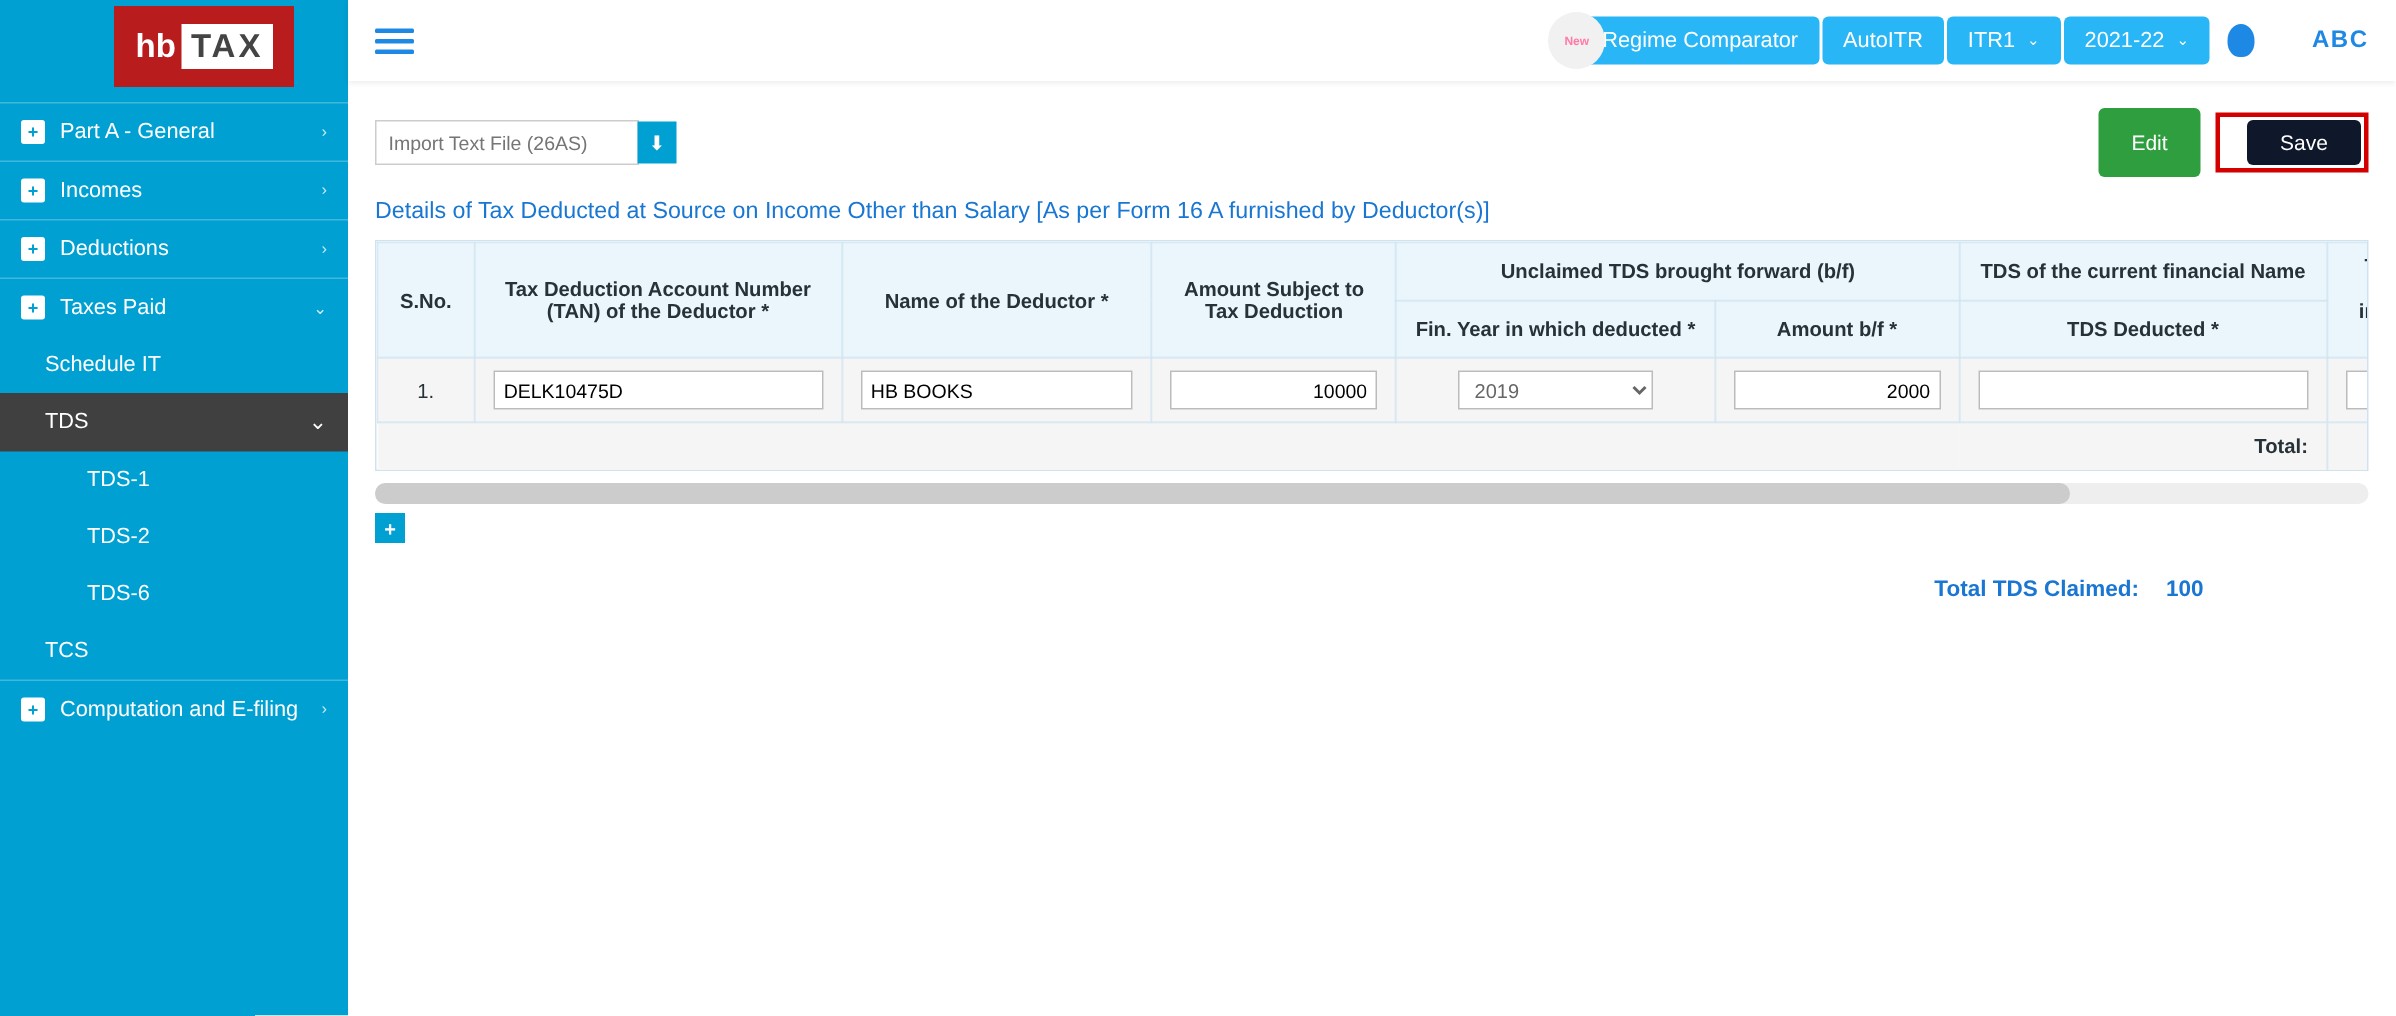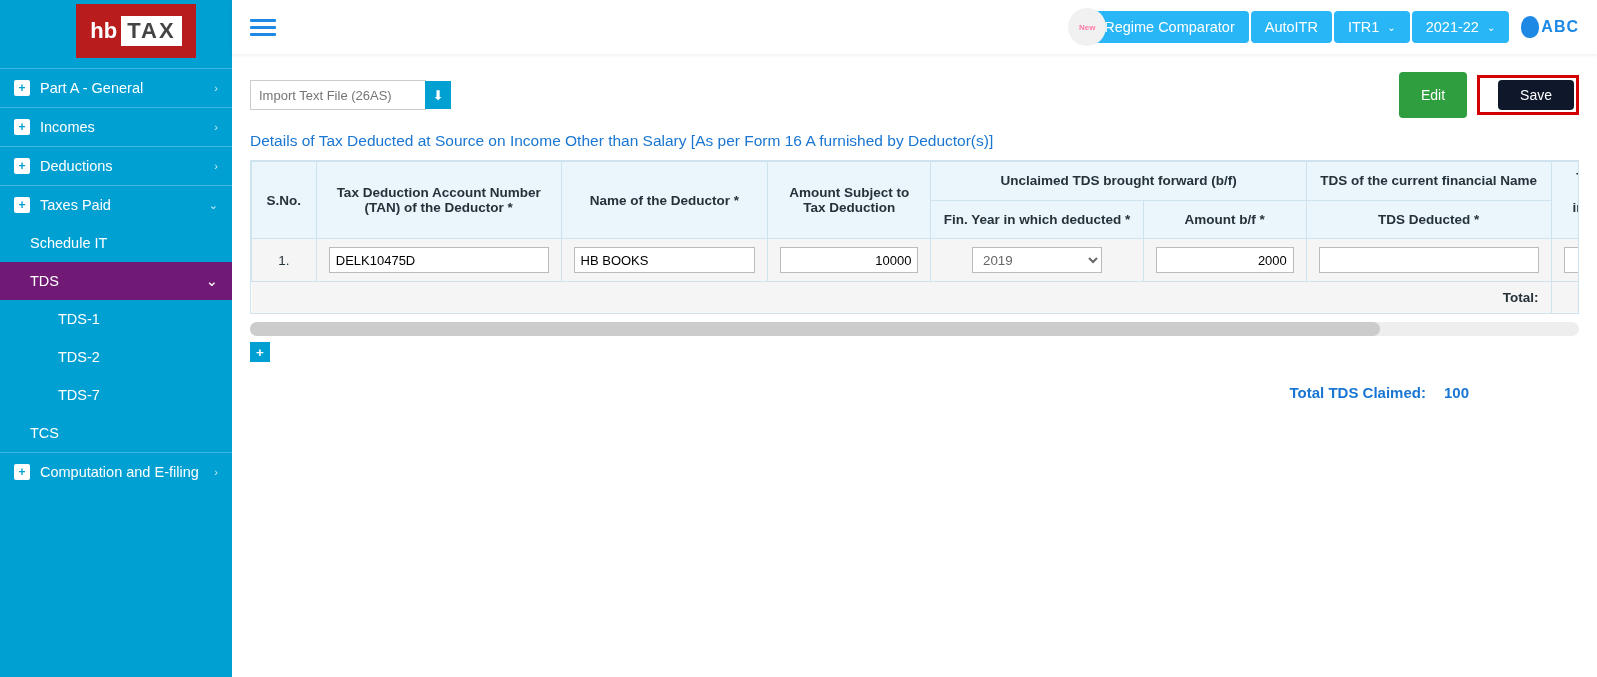--- a/index.html
+++ b/index.html
@@ -42,21 +42,21 @@
 .nav-item:first-of-type { border-top: none; }
 .nav-item .plus { width: 16px; height: 16px; background: #fff; color:#00a0d2; border-radius:2px; display:flex;align-items:center;justify-content:center;font-weight:bold;font-size:12px;margin-right:10px;}
 .nav-item .label { flex: 1; }
 .nav-item .chev { font-size: 11px; opacity: 0.8; }
 .nav-sub {
   display: flex; align-items: flex-start;
   padding: 11px 14px 11px 30px;
   font-size: 14.5px;
   cursor: pointer;
 }
-.nav-sub.active { background: #701a75; gap: 20px; }
+.nav-sub.active { background: #404040; gap: 20px; }
 .nav-sub.deep { padding-left: 58px; }
 
 
 .main { flex: 1; display: flex; flex-direction: column; min-width: 0; }
 .topbar {
   height: 54px;
   display: flex; align-items: center;
   padding: 0 18px;
   box-shadow: 0 1px 4px rgba(0,0,0,0.08);
   gap: 2px;
@@ -79,21 +79,21 @@
   position: relative;
   width: 38px; height: 38px;
   background: #f1f1f1;
   border-radius: 50%;
   display: flex; align-items: center; justify-content: center;
   color: #ff7aa8; font-size: 8px; font-weight: bold;
   margin-right: -22px;
   z-index: 2;
 }
 .avatar { width: 18px; height: 22px; background: #1e88e5; border-radius: 50% 50% 45% 45%; margin-left: 10px; }
-.username { color: #1e88e5; font-weight: 600; letter-spacing: 1px; }
+.username { color: #1e88e5; font-weight: 600; letter-spacing: 1px; margin-left: 36px; }
 
 .content { padding: 18px; min-width: 0; }
 .action-row { display: flex; align-items: center; margin-bottom: 14px; justify-content: space-between; }
 .import-field {
   width: 176px; height: 30px; border: 1px solid #ccc;
   padding: 0 8px; font-size: 13px; color: #888;
 }
 .import-btn {
   width: 26px; height: 28px; background: #00a0d2; color: #fff; border: none;
   display: flex; align-items: center; justify-content: center; cursor: pointer;
@@ -176,21 +176,21 @@
       <span class="label" style="flex:1">TDS</span>
       <span class="chev">⌄</span>
     </div>
     <div class="nav-sub deep">
       <span>TDS-1</span>
     </div>
     <div class="nav-sub deep">
       <span>TDS-2</span>
     </div>
     <div class="nav-sub deep">
-      <span>TDS-7</span>
+      <span>TDS-6</span>
     </div>
     <div class="nav-sub">
       <span>TCS</span>
     </div>
 
     <div class="nav-item">
       <span class="plus">+</span>
       <span class="label">Computation and E-filing</span>
       <span class="chev">›</span>
     </div>

